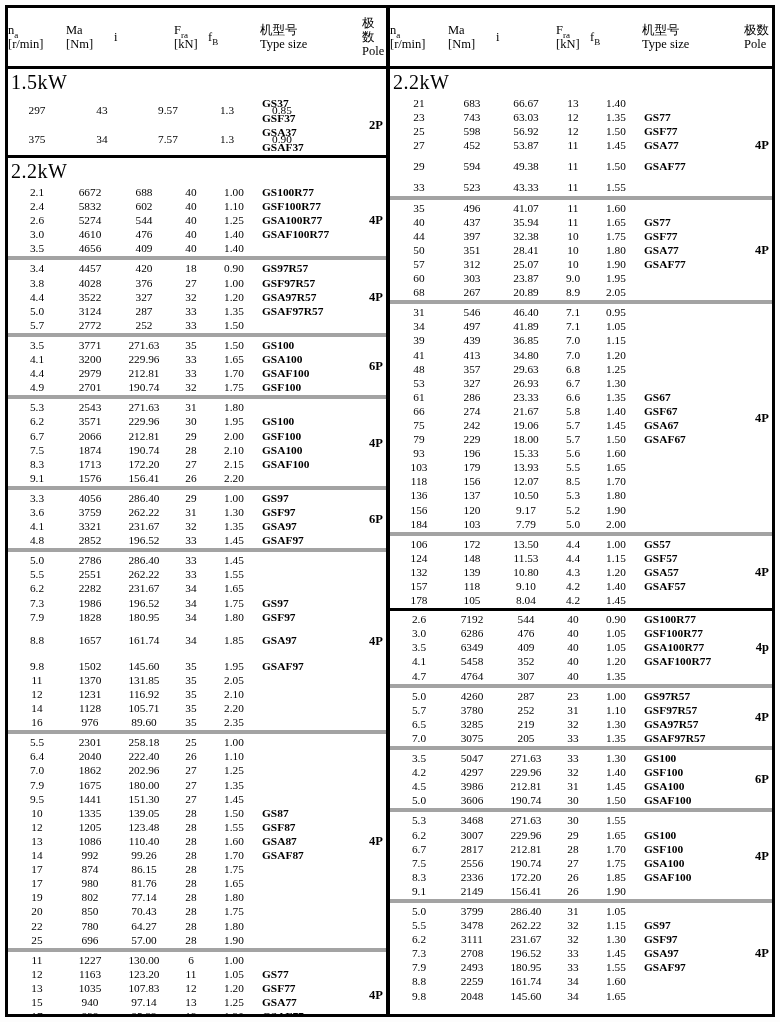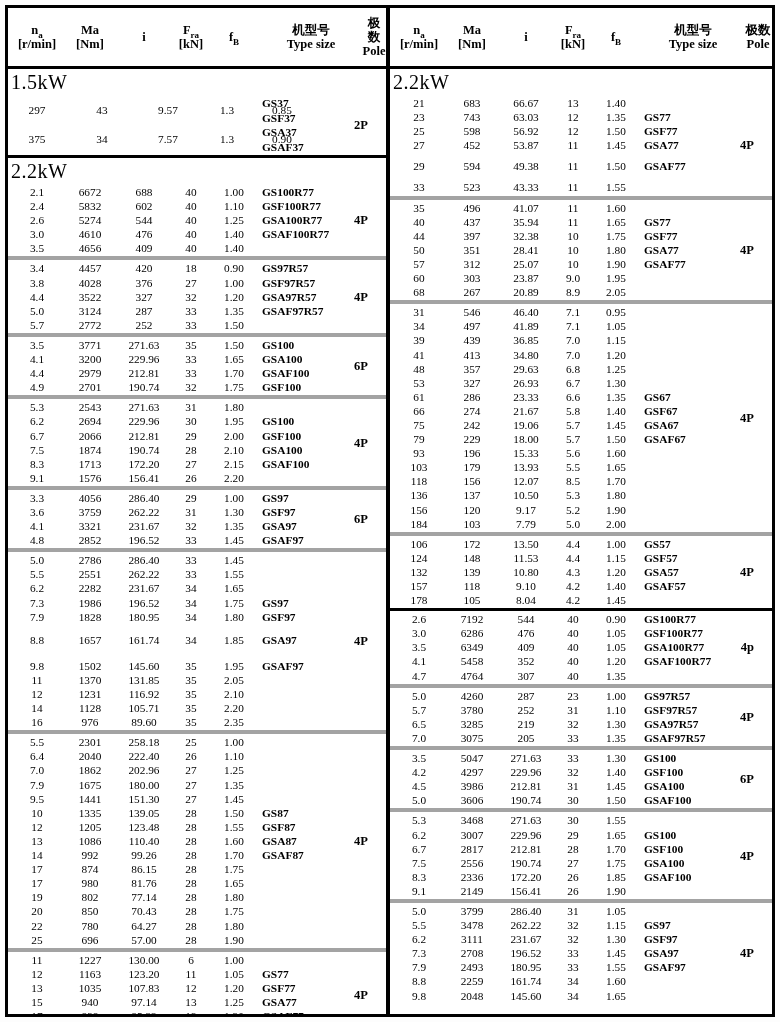--- a/index.html
+++ b/index.html
@@ -24,22 +24,22 @@
   .t-right { width: 382px; }
 
   
   .thead {
     display: grid;
     grid-template-columns: 58px 48px 60px 34px 52px 102px 1fr;
     height: 58px;
     align-items: center;
   }
   .hcell {
-    text-align: center;
-    font-weight: bold;
+    text-align: left;
+    font-weight: normal;
     font-size: 12.5px;
     line-height: 14px;
   }
   .hcell sub { font-size: 9px; line-height: 0; }
 
   
   .section { border-top: 3px solid #000; }
   .sec-title {
     font-weight: normal;
     font-size: 20px;
@@ -64,21 +64,21 @@
   .c { text-align: center; white-space: nowrap; }
   .c.type {
     text-align: left;
     font-weight: bold;
     font-size: 11.4px;
     padding-left: 2px;
     overflow: visible;
   }
   .pole {
     position: absolute;
-    right: 18px;
+    right: 3px;
     top: 50%;
     transform: translateY(-50%);
     font-weight: bold;
     font-size: 12.5px;
   }
   .type-stack {
     position: absolute;
     left: 254px;
     top: 50%;
     transform: translateY(-50%);
@@ -293,21 +293,21 @@
             <div class="c">5.3</div>
             <div class="c">2543</div>
             <div class="c">271.63</div>
             <div class="c">31</div>
             <div class="c">1.80</div>
             <div class="c type"></div>
             <div class="c"></div>
           </div>
           <div class="row">
             <div class="c">6.2</div>
-            <div class="c">2694</div>
+            <div class="c">3571</div>
             <div class="c">229.96</div>
             <div class="c">30</div>
             <div class="c">1.95</div>
             <div class="c type">GS100</div>
             <div class="c"></div>
           </div>
           <div class="row">
             <div class="c">6.7</div>
             <div class="c">2066</div>
             <div class="c">212.81</div>

